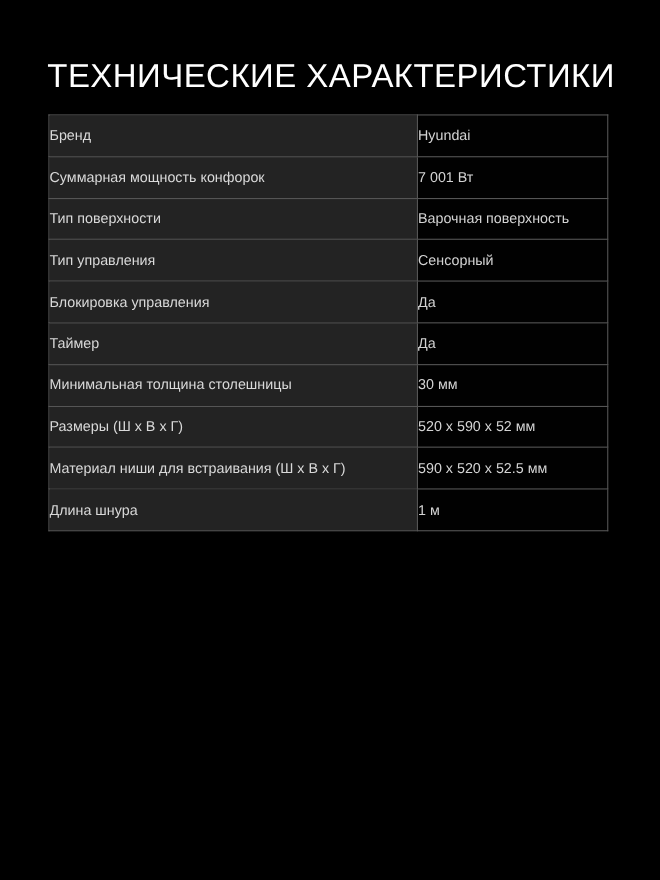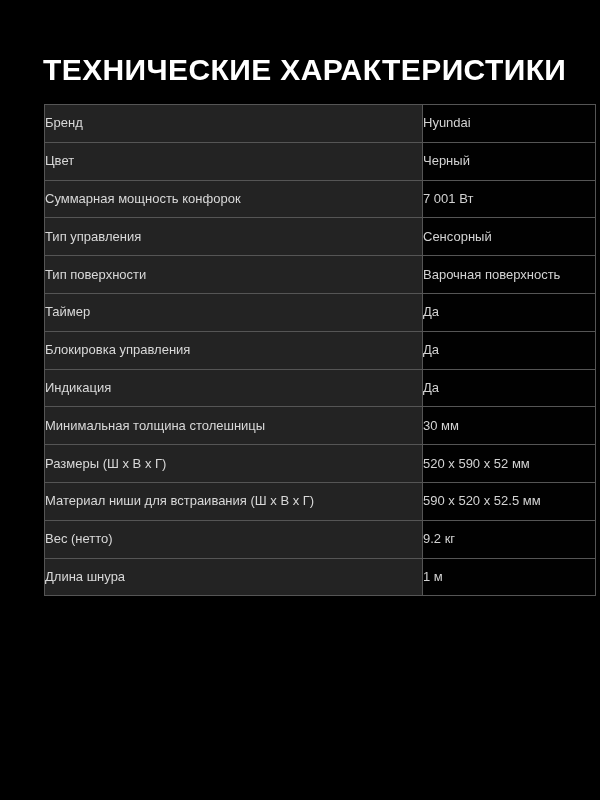--- a/index.html
+++ b/index.html
@@ -25,21 +25,21 @@
     width: 600px;
     height: 800px;
     background: var(--bg);
   }
   .page-title {
     position: absolute;
     left: 43px;
     top: 52px;
     margin: 0;
     font-size: 30px;
-    font-weight: bold;
+    font-weight: normal;
     line-height: 36px;
     letter-spacing: 0.4px;
     color: var(--title-text);
     white-space: nowrap;
   }
   table.specs {
     position: absolute;
     left: 44px;
     top: 104px;
     width: 508px;
@@ -50,21 +50,21 @@
     border: 1.5px solid var(--border);
     height: 37.8px;
     padding: 0;
     vertical-align: middle;
     font-size: 13px;
     line-height: 16px;
     overflow: hidden;
     white-space: nowrap;
   }
   td.label-cell {
-    width: 378px;
+    width: 335px;
     background: var(--label-bg);
     color: var(--label-text);
     padding-left: 12px;
     margin-top: 36px;
   }
   td.value-cell {
     width: 173px;
     background: var(--value-bg);
     color: var(--value-text);
     padding-left: 10px;
@@ -77,76 +77,64 @@
   <h1 class="page-title">ТЕХНИЧЕСКИЕ ХАРАКТЕРИСТИКИ</h1>
 
   <table class="specs">
     <tbody>
   <tr>
     <td class="label-cell">Бренд</td>
     <td class="value-cell">Hyundai</td>
   </tr>
 
 
-  <tr>
-    <td class="label-cell">Цвет</td>
-    <td class="value-cell">Черный</td>
-  </tr>
 
 
   <tr>
     <td class="label-cell">Суммарная мощность конфорок</td>
     <td class="value-cell">7 001 Вт</td>
   </tr>
 
   <tr>
-    <td class="label-cell">Тип управления</td>
-    <td class="value-cell">Сенсорный</td>
-  </tr>
-
-  <tr>
     <td class="label-cell">Тип поверхности</td>
     <td class="value-cell">Варочная поверхность</td>
   </tr>
 
   <tr>
-    <td class="label-cell">Таймер</td>
-    <td class="value-cell">Да</td>
+    <td class="label-cell">Тип управления</td>
+    <td class="value-cell">Сенсорный</td>
   </tr>
 
   <tr>
     <td class="label-cell">Блокировка управления</td>
     <td class="value-cell">Да</td>
   </tr>
 
   <tr>
-    <td class="label-cell">Индикация</td>
+    <td class="label-cell">Таймер</td>
     <td class="value-cell">Да</td>
   </tr>
+
 
 
   <tr>
     <td class="label-cell">Минимальная толщина столешницы</td>
     <td class="value-cell">30 мм</td>
   </tr>
 
   <tr>
     <td class="label-cell">Размеры (Ш х В х Г)</td>
     <td class="value-cell">520 x 590 x 52 мм</td>
   </tr>
 
   <tr>
     <td class="label-cell">Материал ниши для встраивания (Ш х В х Г)</td>
     <td class="value-cell">590 x 520 x 52.5 мм</td>
   </tr>
 
-  <tr>
-    <td class="label-cell">Вес (нетто)</td>
-    <td class="value-cell">9.2 кг</td>
-  </tr>
 
   <tr>
     <td class="label-cell">Длина шнура</td>
     <td class="value-cell">1 м</td>
   </tr>
 
 </tbody>
   </table>
 </div>
 

